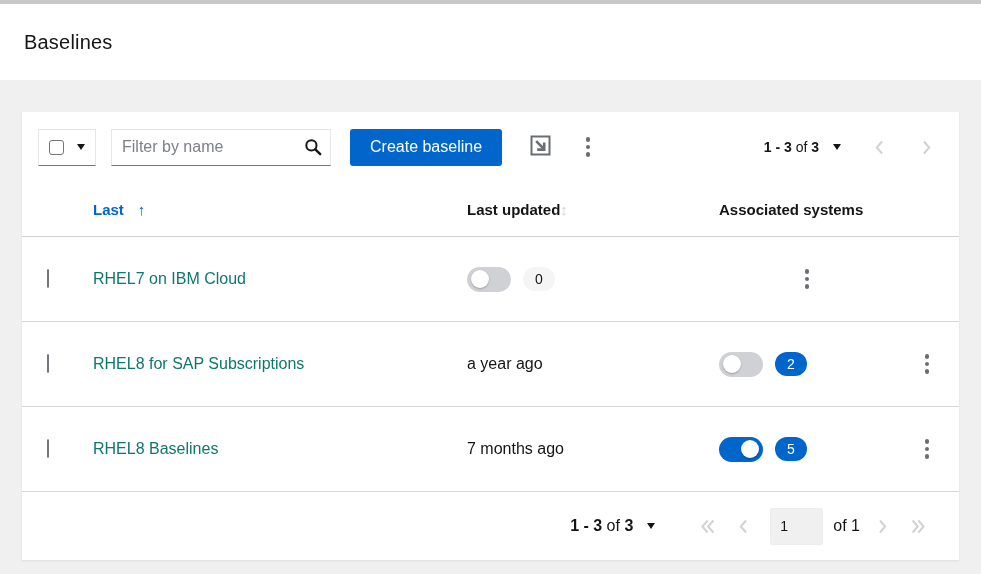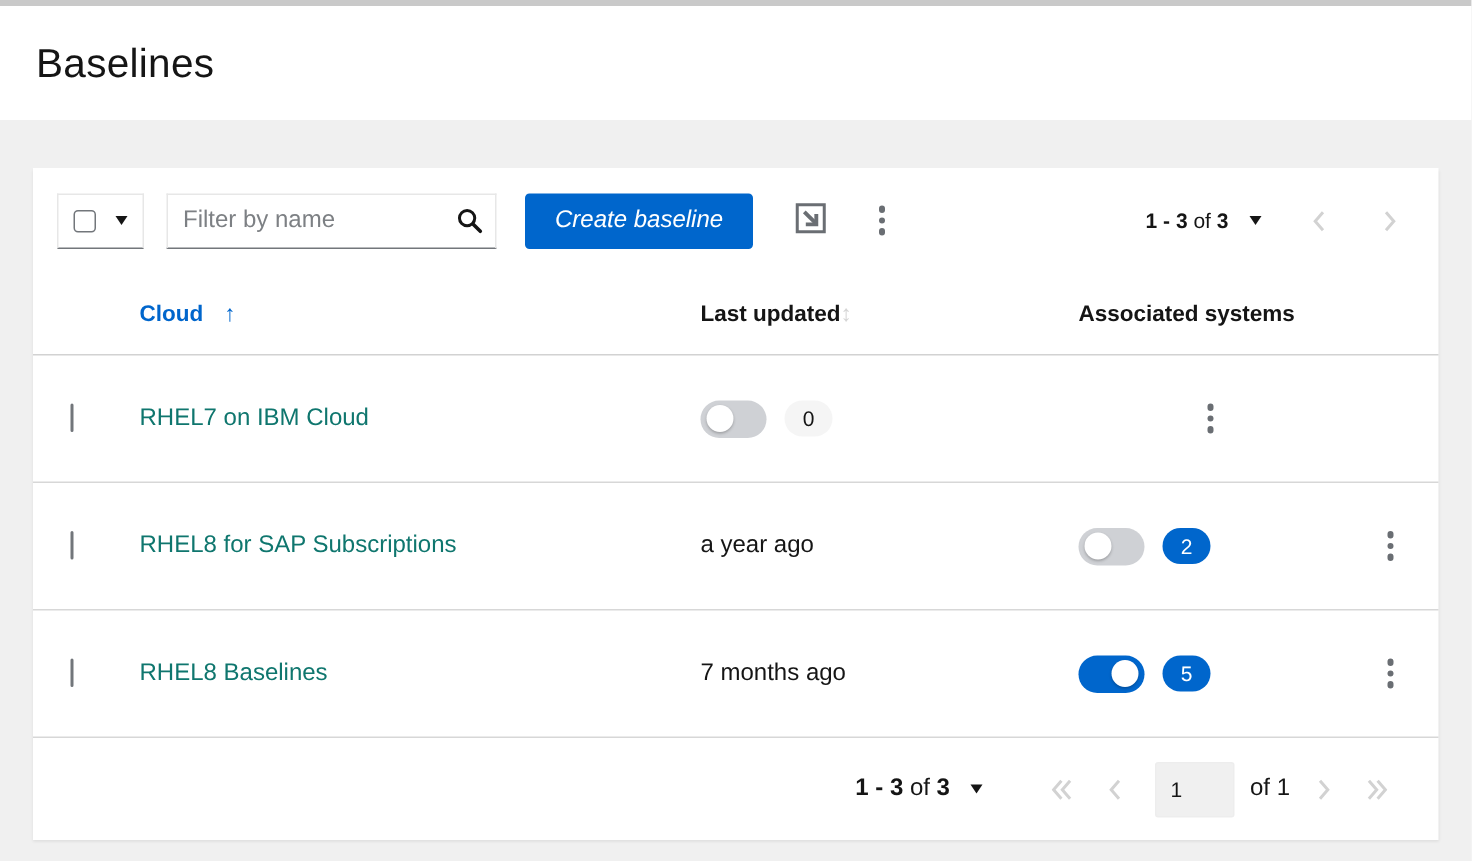--- a/index.html
+++ b/index.html
@@ -1,40 +1,40 @@
 <!DOCTYPE html>
 <html><head>
 <meta charset="utf-8">
 <style>
   * { margin:0; padding:0; box-sizing:border-box; }
   html,body { width:981px; height:574px; overflow:hidden;
     font-family:"Liberation Sans", sans-serif; background:#f0f0f0; color:#151515; }
 
   .top-strip { height:4px; background:#c9c9c9; }
   .masthead { background:#fff; height:76px; display:flex; align-items:center; padding:0 24px; }
-  .page-title { font-size:27px; font-weight:400; color:#151515; letter-spacing:.2px; }
+  .page-title { font-size:20px; font-weight:400; color:#151515; letter-spacing:.2px; }
 
   .main { padding:32px 22px; }
   .card { background:#fff; width:937px; box-shadow:0 1px 2px rgba(3,3,3,.08); }
 
   
   .toolbar { display:flex; align-items:center; padding:16px; height:70px; }
   .bulk-select { display:flex; align-items:center; justify-content:space-between;
     width:58px; height:37px; padding:0 10px; background:#fff; cursor:pointer;
     border:1px solid #e7e7e7; border-bottom:1px solid #72767b; }
   .checkbox { width:15px; height:15px; border:1px solid #72767b; border-radius:3px; background:#fff; }
   .caret { width:0; height:0; border-left:4.5px solid transparent; border-right:4.5px solid transparent;
     border-top:6px solid #151515; }
   .filter-wrap { position:relative; margin-left:15px; }
   .filter-input { width:220px; height:37px; border:1px solid #e7e7e7; border-bottom:1px solid #72767b;
     padding:0 34px 0 10px; font-size:16px; color:#151515; font-family:"Liberation Sans", sans-serif; }
   .filter-input::placeholder { color:#7d8084; opacity:1; }
   .search-ico { position:absolute; right:9px; top:9px; }
   .btn-primary { margin-left:19px; height:37px; padding:0 20px; background:#0066cc; color:#fff;
-    border:none; border-radius:3px; font-size:16px; font-family:"Liberation Sans", sans-serif; cursor:pointer;font-style:italic; }
+    border:none; border-radius:3px; font-size:16px; font-family:"Liberation Sans", sans-serif; cursor:pointer; }
   .icon-btn { background:none; border:none; cursor:pointer; display:flex; align-items:center;
     justify-content:center; width:40px; height:37px; }
   .export-btn { margin-left:18px; }
   .kebab-btn { margin-left:8px; }
   .kebab { display:flex; flex-direction:column; gap:3px; align-items:center; }
   .kebab i { width:4.5px; height:4.5px; border-radius:50%; background:#6a6e73; display:block; }
 
   .pagination { margin-left:auto; display:flex; align-items:center; font-size:14px; color:#151515; }
   .pg-range b { font-weight:700; }
   .pg-caret-btn { background:none; border:none; cursor:pointer; padding:8px; margin-left:6px; display:flex; }
@@ -143,21 +143,21 @@
           <svg width="9" height="15" viewBox="0 0 9 15">
               <polyline points="2,1.5 7.2,7.5 2,13.5" fill="none" stroke="currentColor" stroke-width="2"></polyline>
             </svg>
         </button>
       </div>
     </div>
 
     <div class="tbl-row thead">
       <div></div>
       <div class="th-name">
-        <span>Cloud</span>
+        <span>Last</span>
         <span class="sort-asc">↑</span>
       </div>
       <div class="th-updated">
         <span>Last updated</span>
         <span class="sort-none">↕</span>
       </div>
       <div class="th-assoc">Associated systems</div>
       <div></div>
     </div>
 

